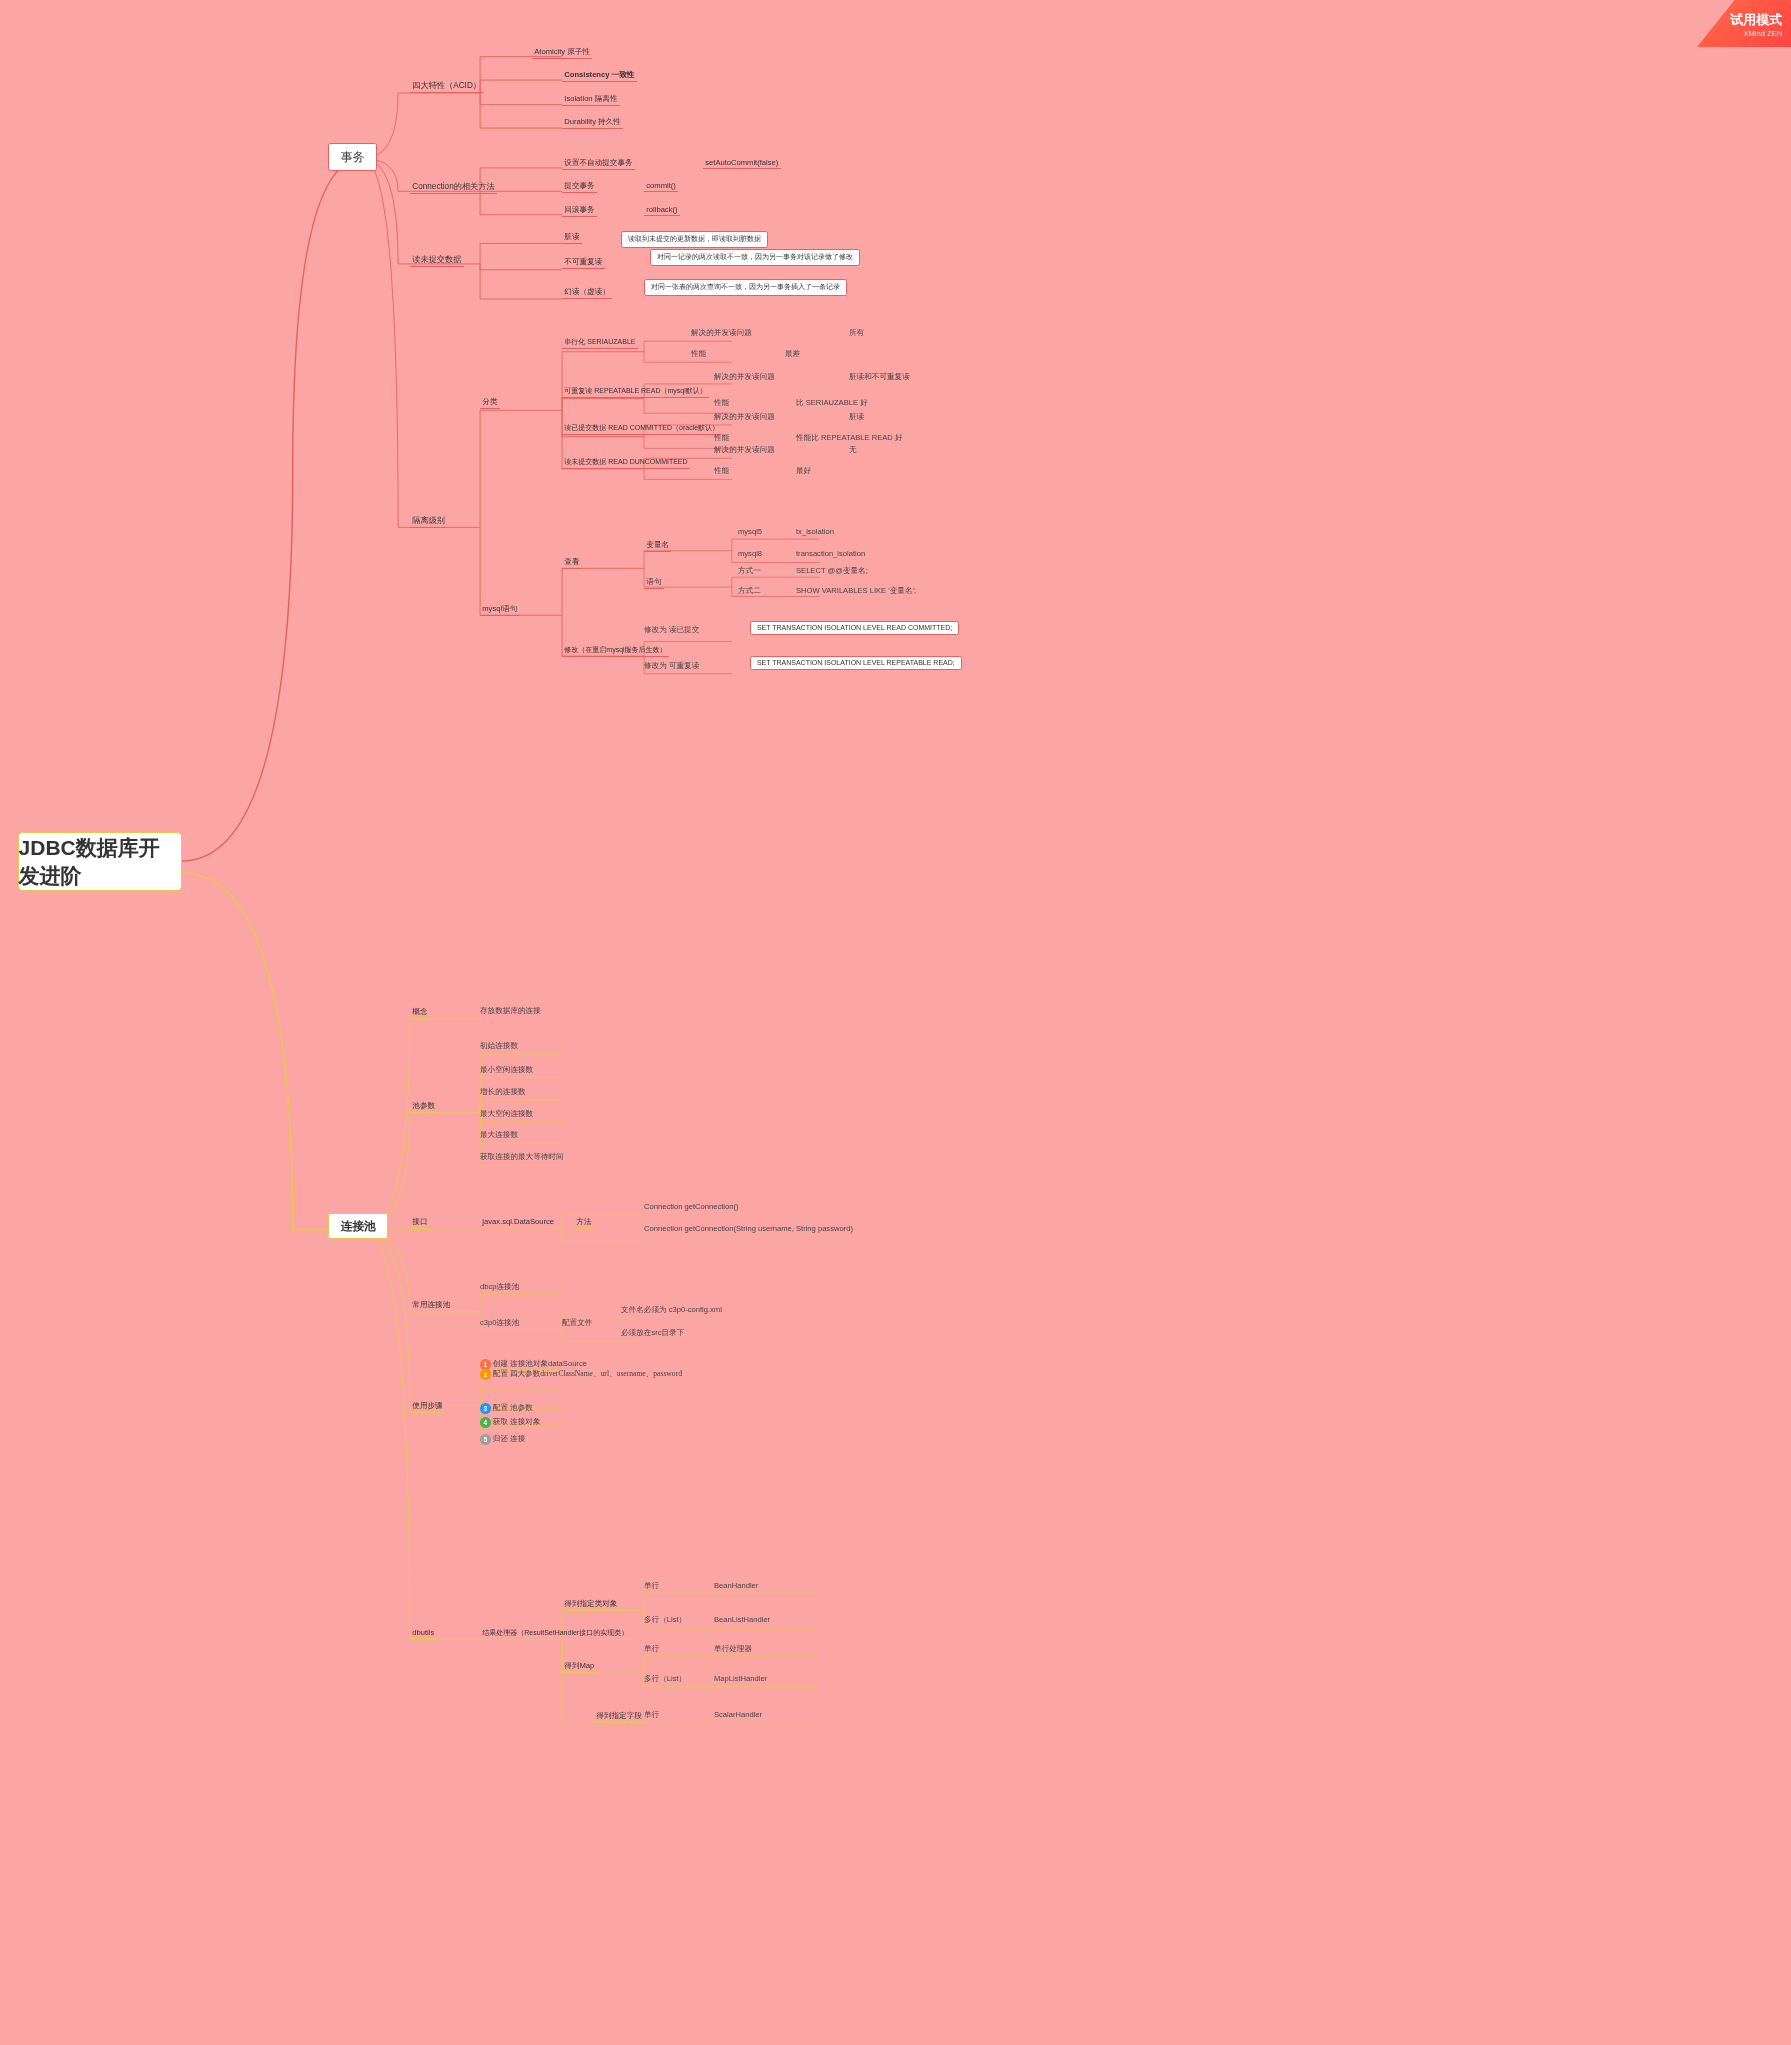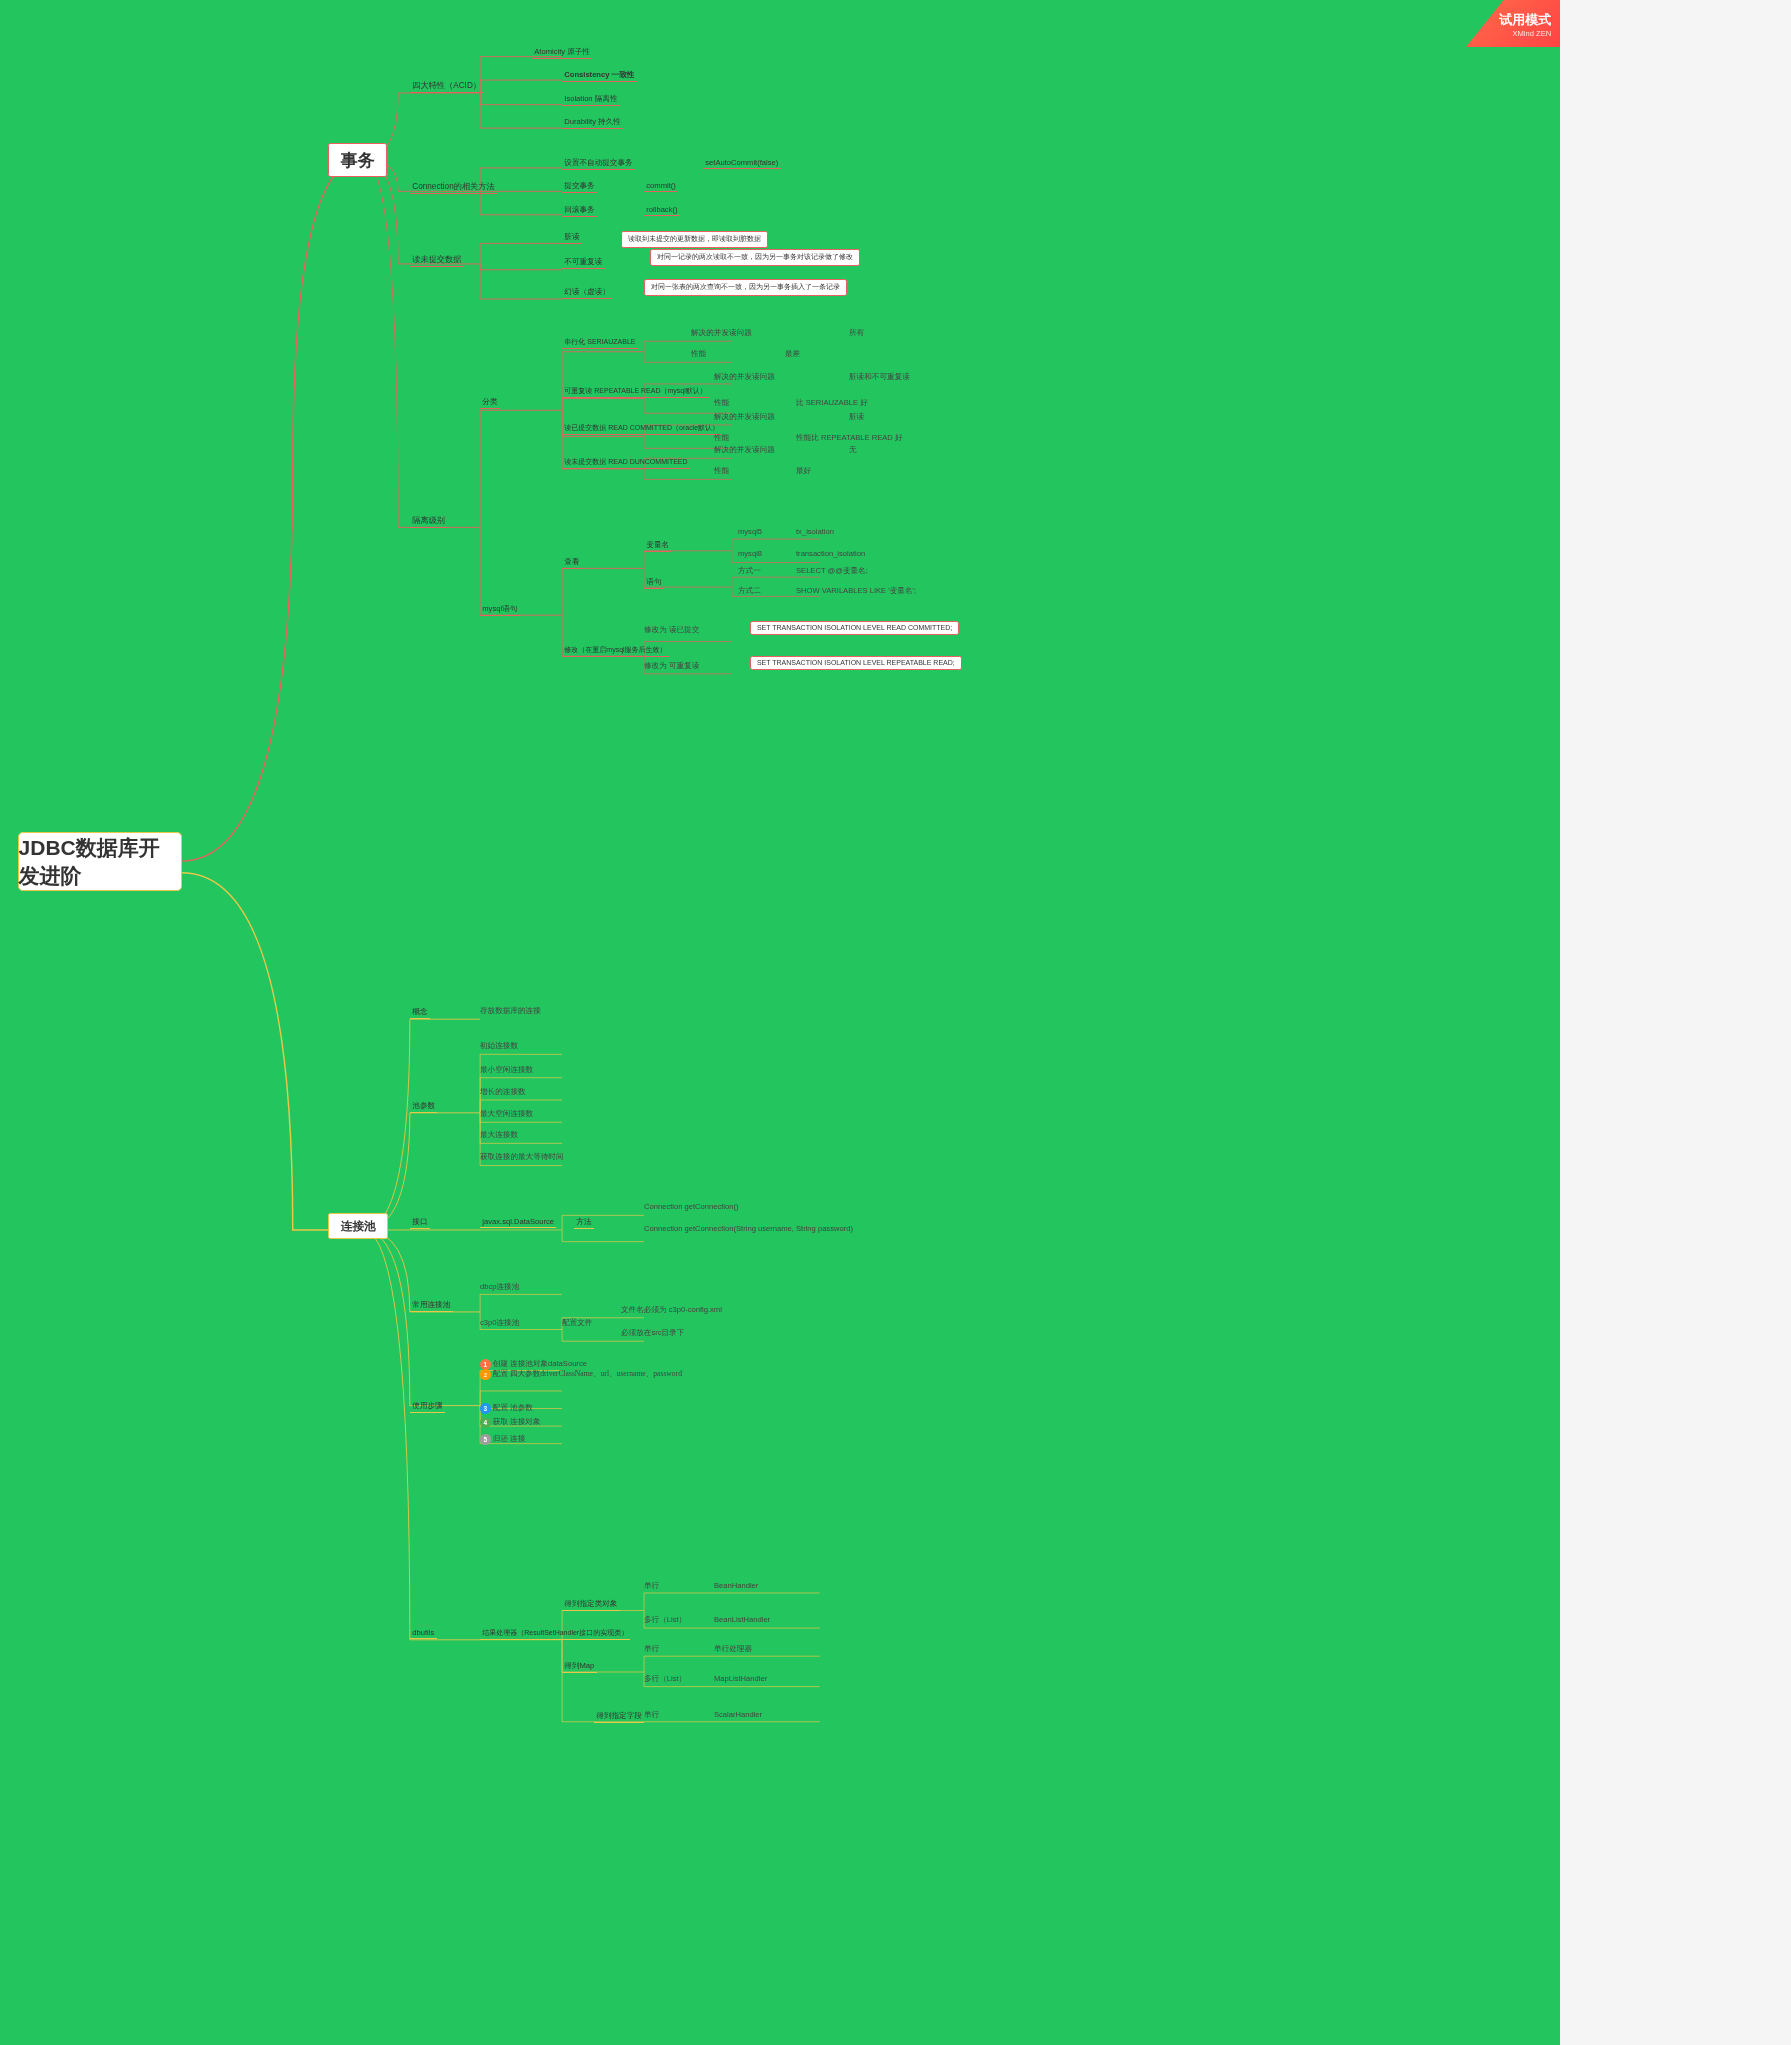--- a/index.html
+++ b/index.html
@@ -7,24 +7,24 @@
       background: #f5f5f5;
       font-family: 'Microsoft YaHei', 'PingFang SC', Arial, sans-serif;
       font-size: 7px;
       color: #333;
       width: 1791px;
       height: 2046px;
       overflow: hidden;
       position: relative;
     }
     .main-container {
-      width: 1560px;
+      width: 1791px;
       height: 2046px;
       position: relative;
-      background: #22c55e;
+      background: #fca5a5;
     }
     
     .trial-badge {
       position: absolute;
       top: 0;
       right: 0;
       width: 94px;
       height: 47px;
       background: linear-gradient(135deg, #ff6b4a, #ff4444);
       clip-path: polygon(40% 0%, 100% 0%, 100% 100%, 0% 100%);
@@ -247,21 +247,21 @@
     <path d="M960,2800 L960,2940 L1100,2940" stroke="#e8c84a" stroke-width="1.2" fill="none"></path>
     <path d="M1100,2940 L1250,2940" stroke="#e8c84a" stroke-width="1.2" fill="none"></path>
     <path d="M1250,2940 L1400,2940" stroke="#e8c84a" stroke-width="1.2" fill="none"></path>
   </svg>
 
   <div class="central-node">
     <span>JDBC数据库开发进阶</span>
   </div>
 
   <div class="node" style="left:328px;top:143px;">
-    <div class="node-box" style="border-color:#e86060;font-size:17px;font-weight:bold;padding:4.7px 11.7px;">
+    <div class="node-box" style="border-color:#e86060;font-size:12px;font-weight:normal;padding:4.7px 11.7px;">
       <span>事务</span>
     </div>
   </div>
 
   <div class="node" style="left:410px;top:79px;">
     <div class="node-underline" style="border-color:#e86060;font-size:8.2px;">
       <span>四大特性（ACID）</span>
     </div>
   </div>
 

